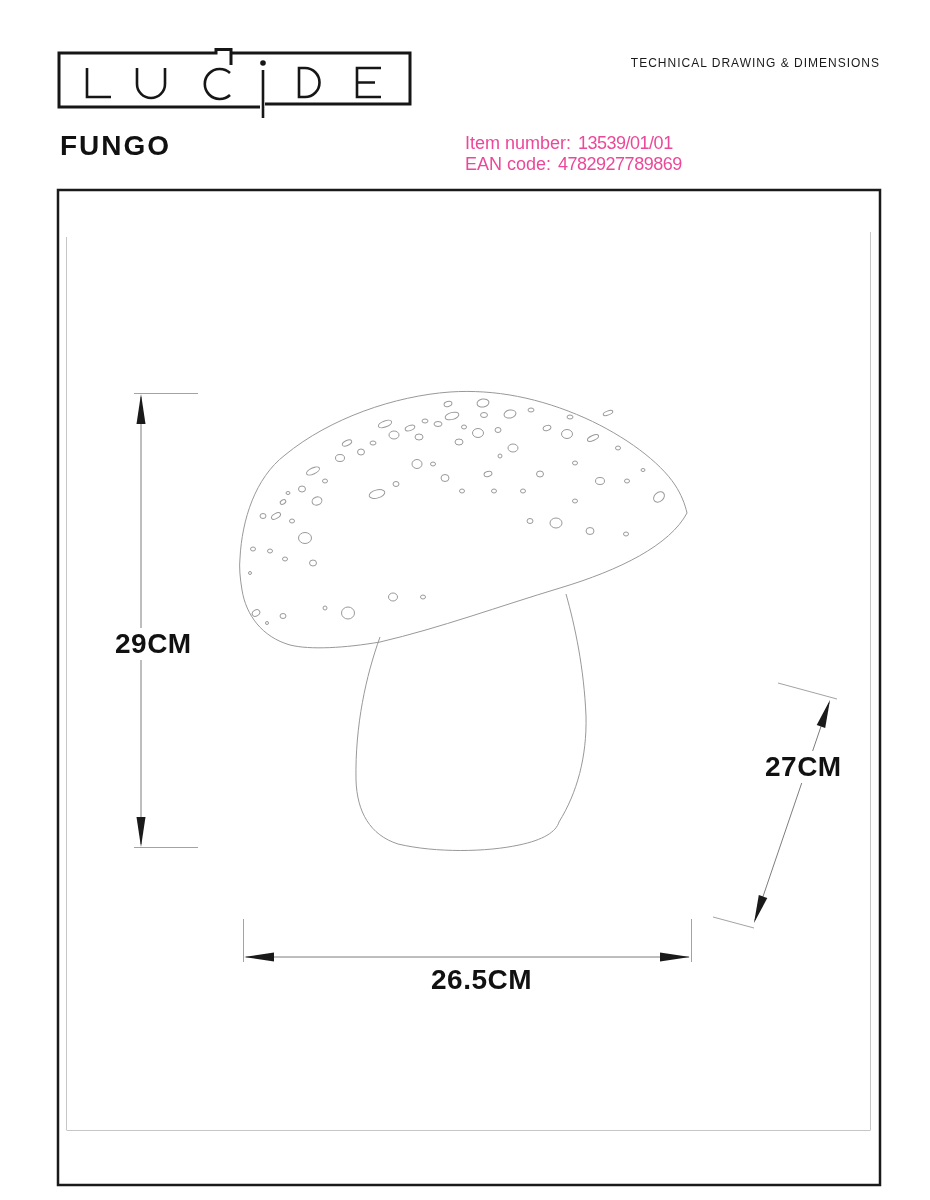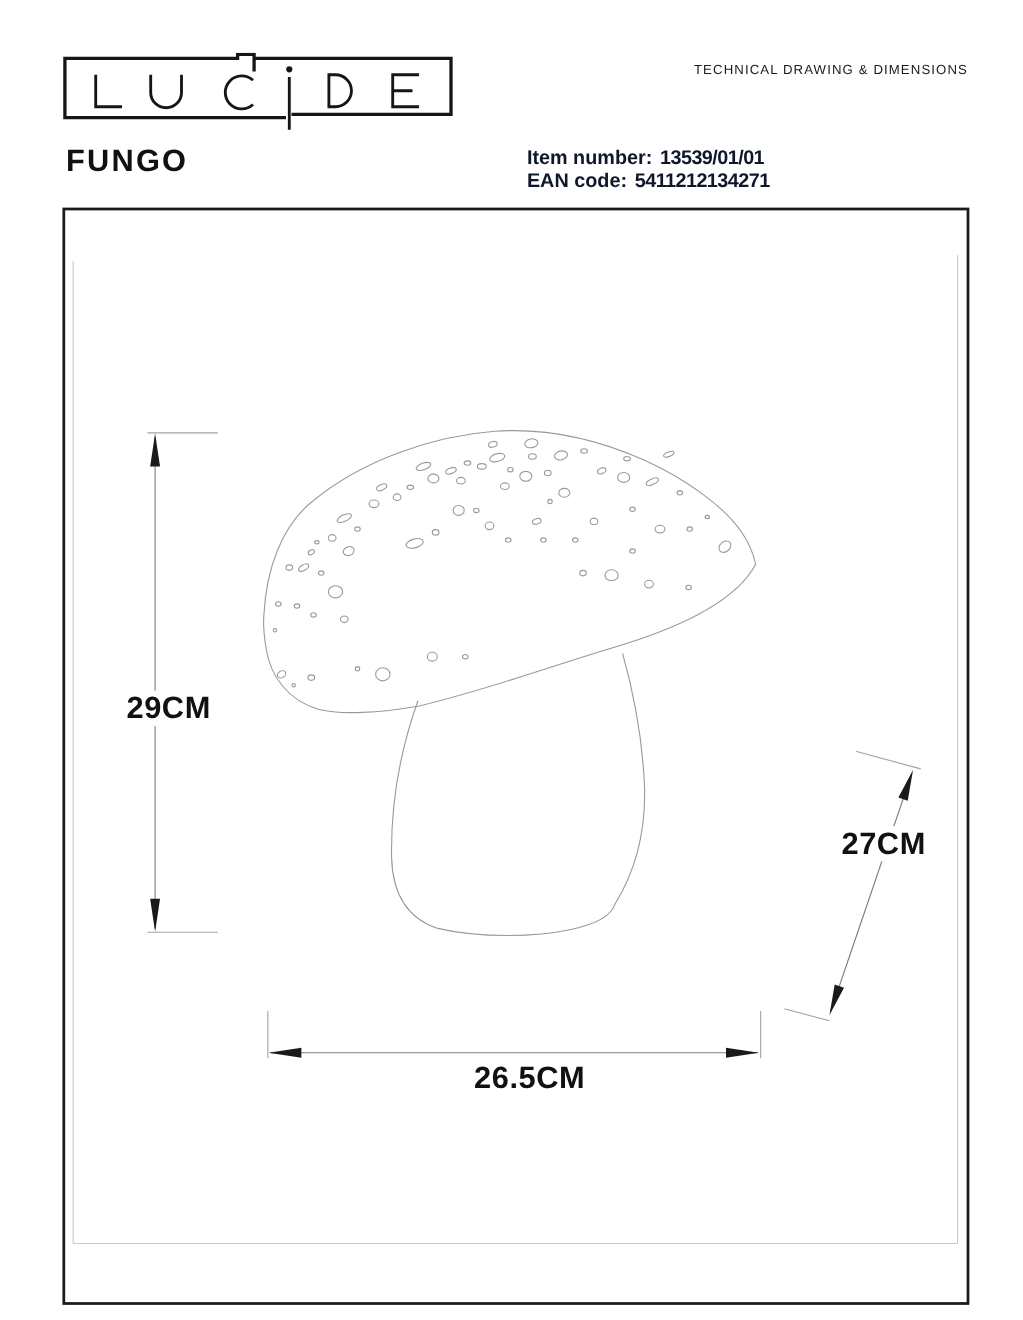--- a/index.html
+++ b/index.html
@@ -15,21 +15,21 @@
   .logo{position:absolute;left:57px;top:48px;width:356px;height:74px;}
   .sr-only{position:absolute;width:1px;height:1px;overflow:hidden;clip:rect(0 0 0 0);white-space:nowrap;}
   .doc-title{
     position:absolute;left:560px;top:56px;width:320px;
     text-align:right;font-size:12px;letter-spacing:1px;color:#1a1a1a;white-space:nowrap;
   }
   .product-name{
     position:absolute;left:60px;top:130px;margin:0;
     font-size:28px;font-weight:bold;letter-spacing:2px;color:#111;
   }
-  .meta{position:absolute;left:479px;top:133px;font-size:18px;font-weight:bold;line-height:21px;color:#0f172a;}
+  .meta{position:absolute;left:465px;top:133px;font-size:18px;font-weight:normal;line-height:21px;color:#ec4899;}
   .meta-row{display:flex;gap:7px;white-space:nowrap;}
   .meta-value{letter-spacing:-0.5px;}
   
   .drawing{position:absolute;left:0;top:0;width:930px;height:1200px;}
   .thin{fill:none;stroke:#999;stroke-width:1;}
   #spots ellipse{fill:none;stroke:#9a9a9a;stroke-width:1;}
   .dimline{stroke:#7d7d7d;stroke-width:1;fill:none;}
   .extline{stroke:#a3a3a3;stroke-width:1;fill:none;}
   .arrow{fill:#1a1a1a;stroke:none;}
   .dim-label{
@@ -63,21 +63,21 @@
 
   <h1 class="product-name">FUNGO</h1>
 
   <div class="meta">
     <div class="meta-row">
       <span class="meta-label">Item number:</span>
       <span class="meta-value">13539/01/01</span>
     </div>
     <div class="meta-row">
       <span class="meta-label">EAN code:</span>
-      <span class="meta-value">5411212134271</span>
+      <span class="meta-value">4782927789869</span>
     </div>
   </div>
 
   <svg class="drawing" viewBox="0 0 930 1200">
 
     <rect x="58" y="190" width="822" height="995" fill="none" stroke="#1a1a1a" stroke-width="2.5"></rect>
 
     <g stroke="#c6c6c6" stroke-width="1">
       <line x1="66.5" y1="237" x2="66.5" y2="1130"></line>
       <line x1="870.5" y1="232" x2="870.5" y2="1130"></line>

